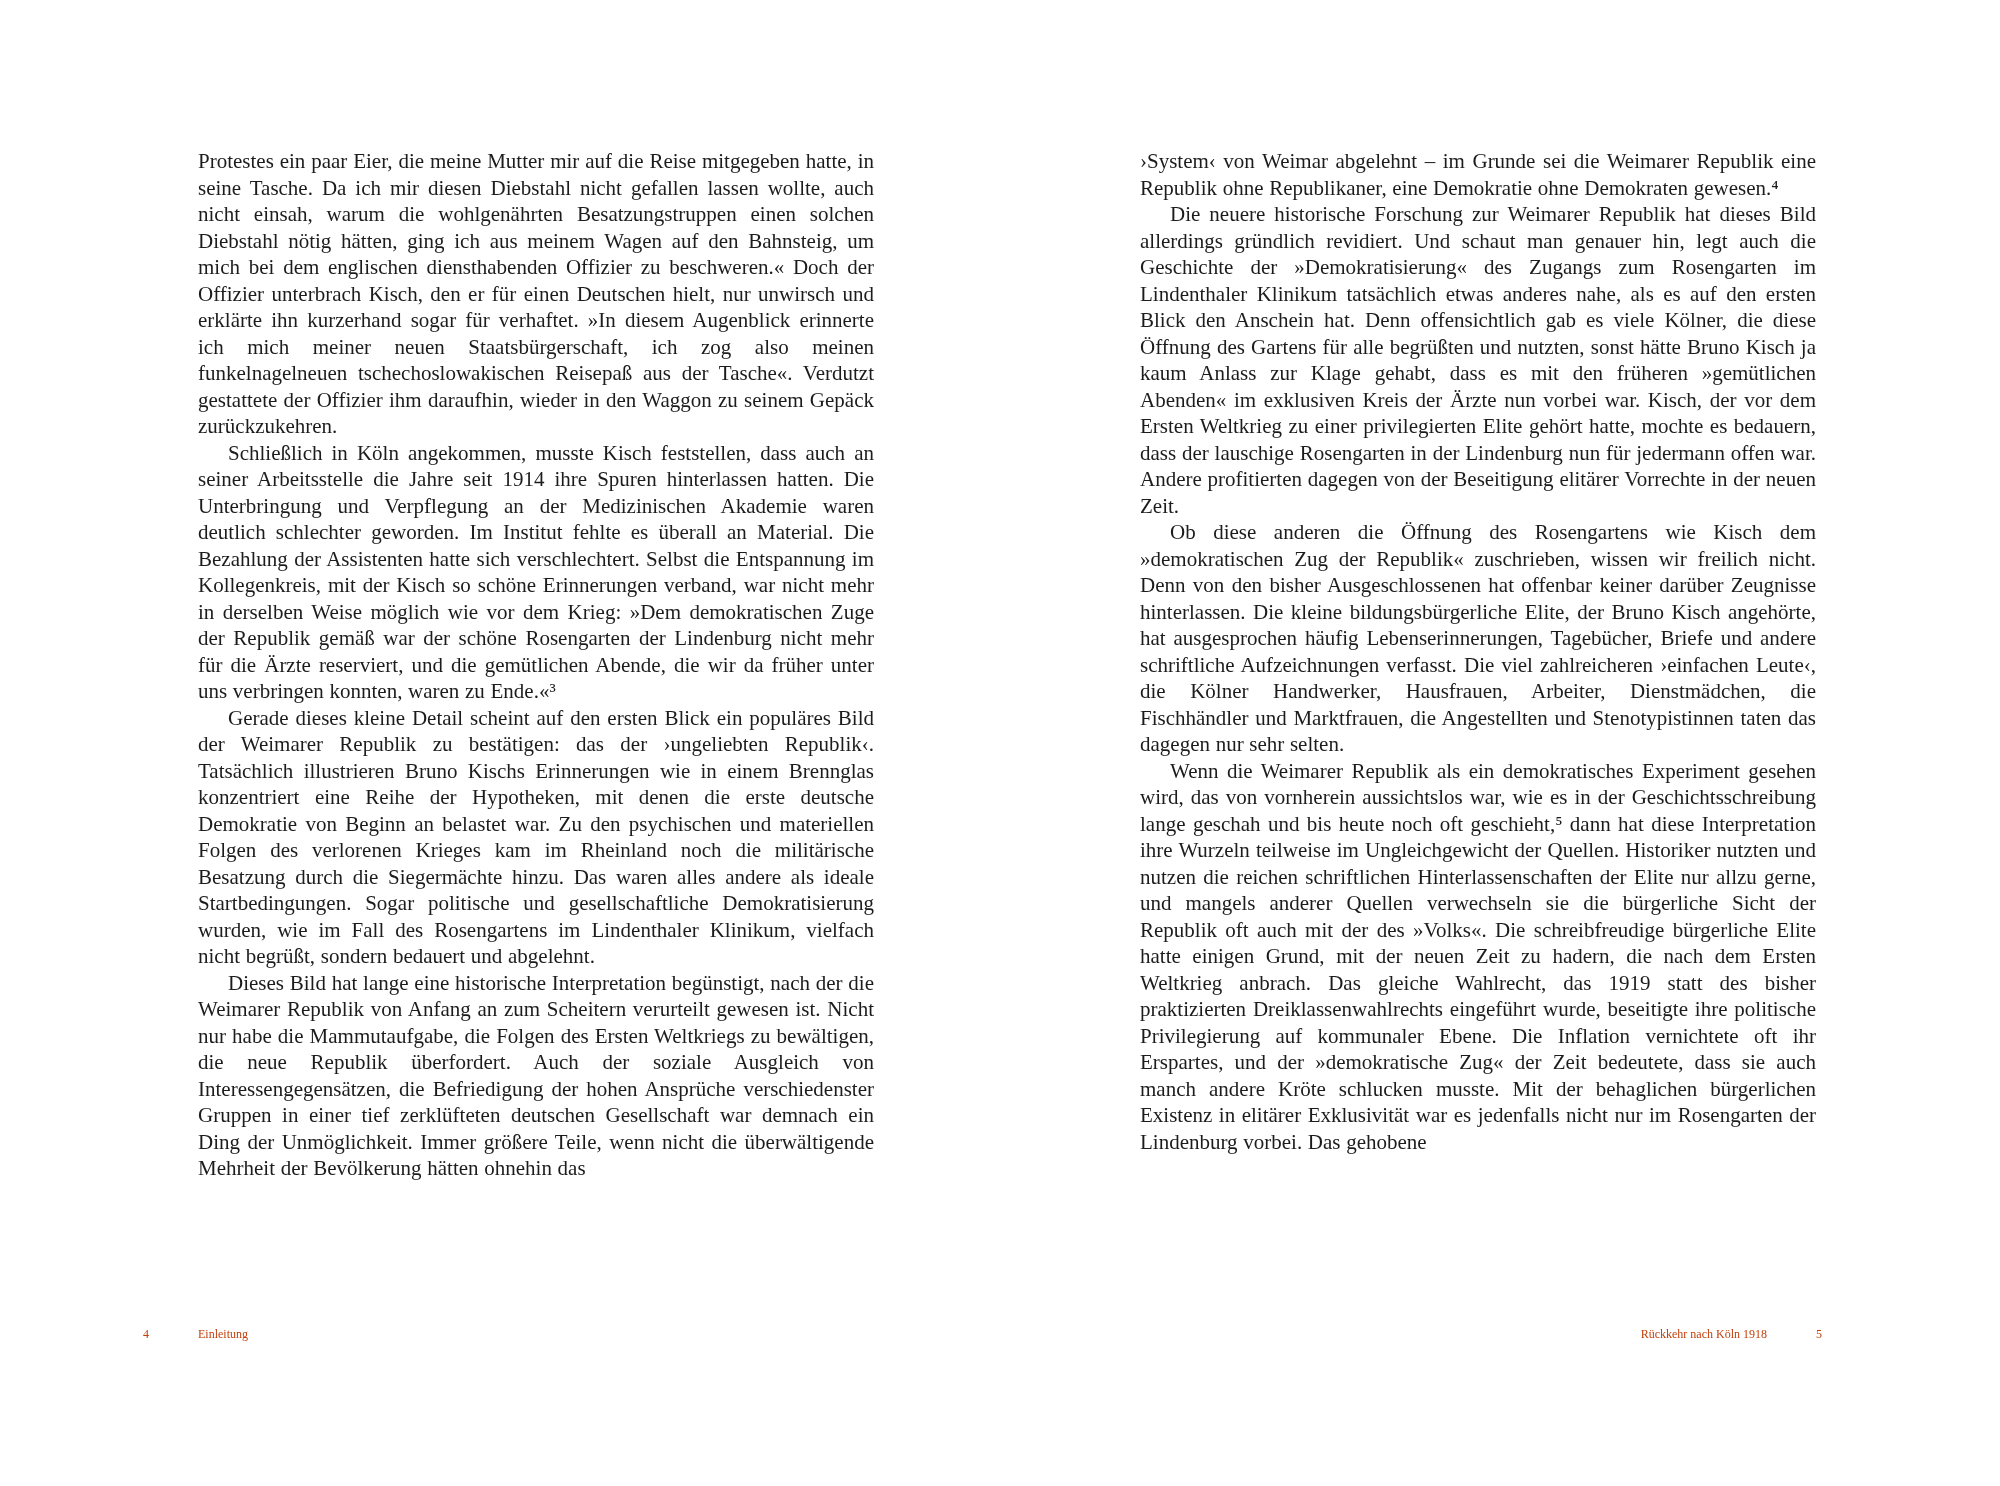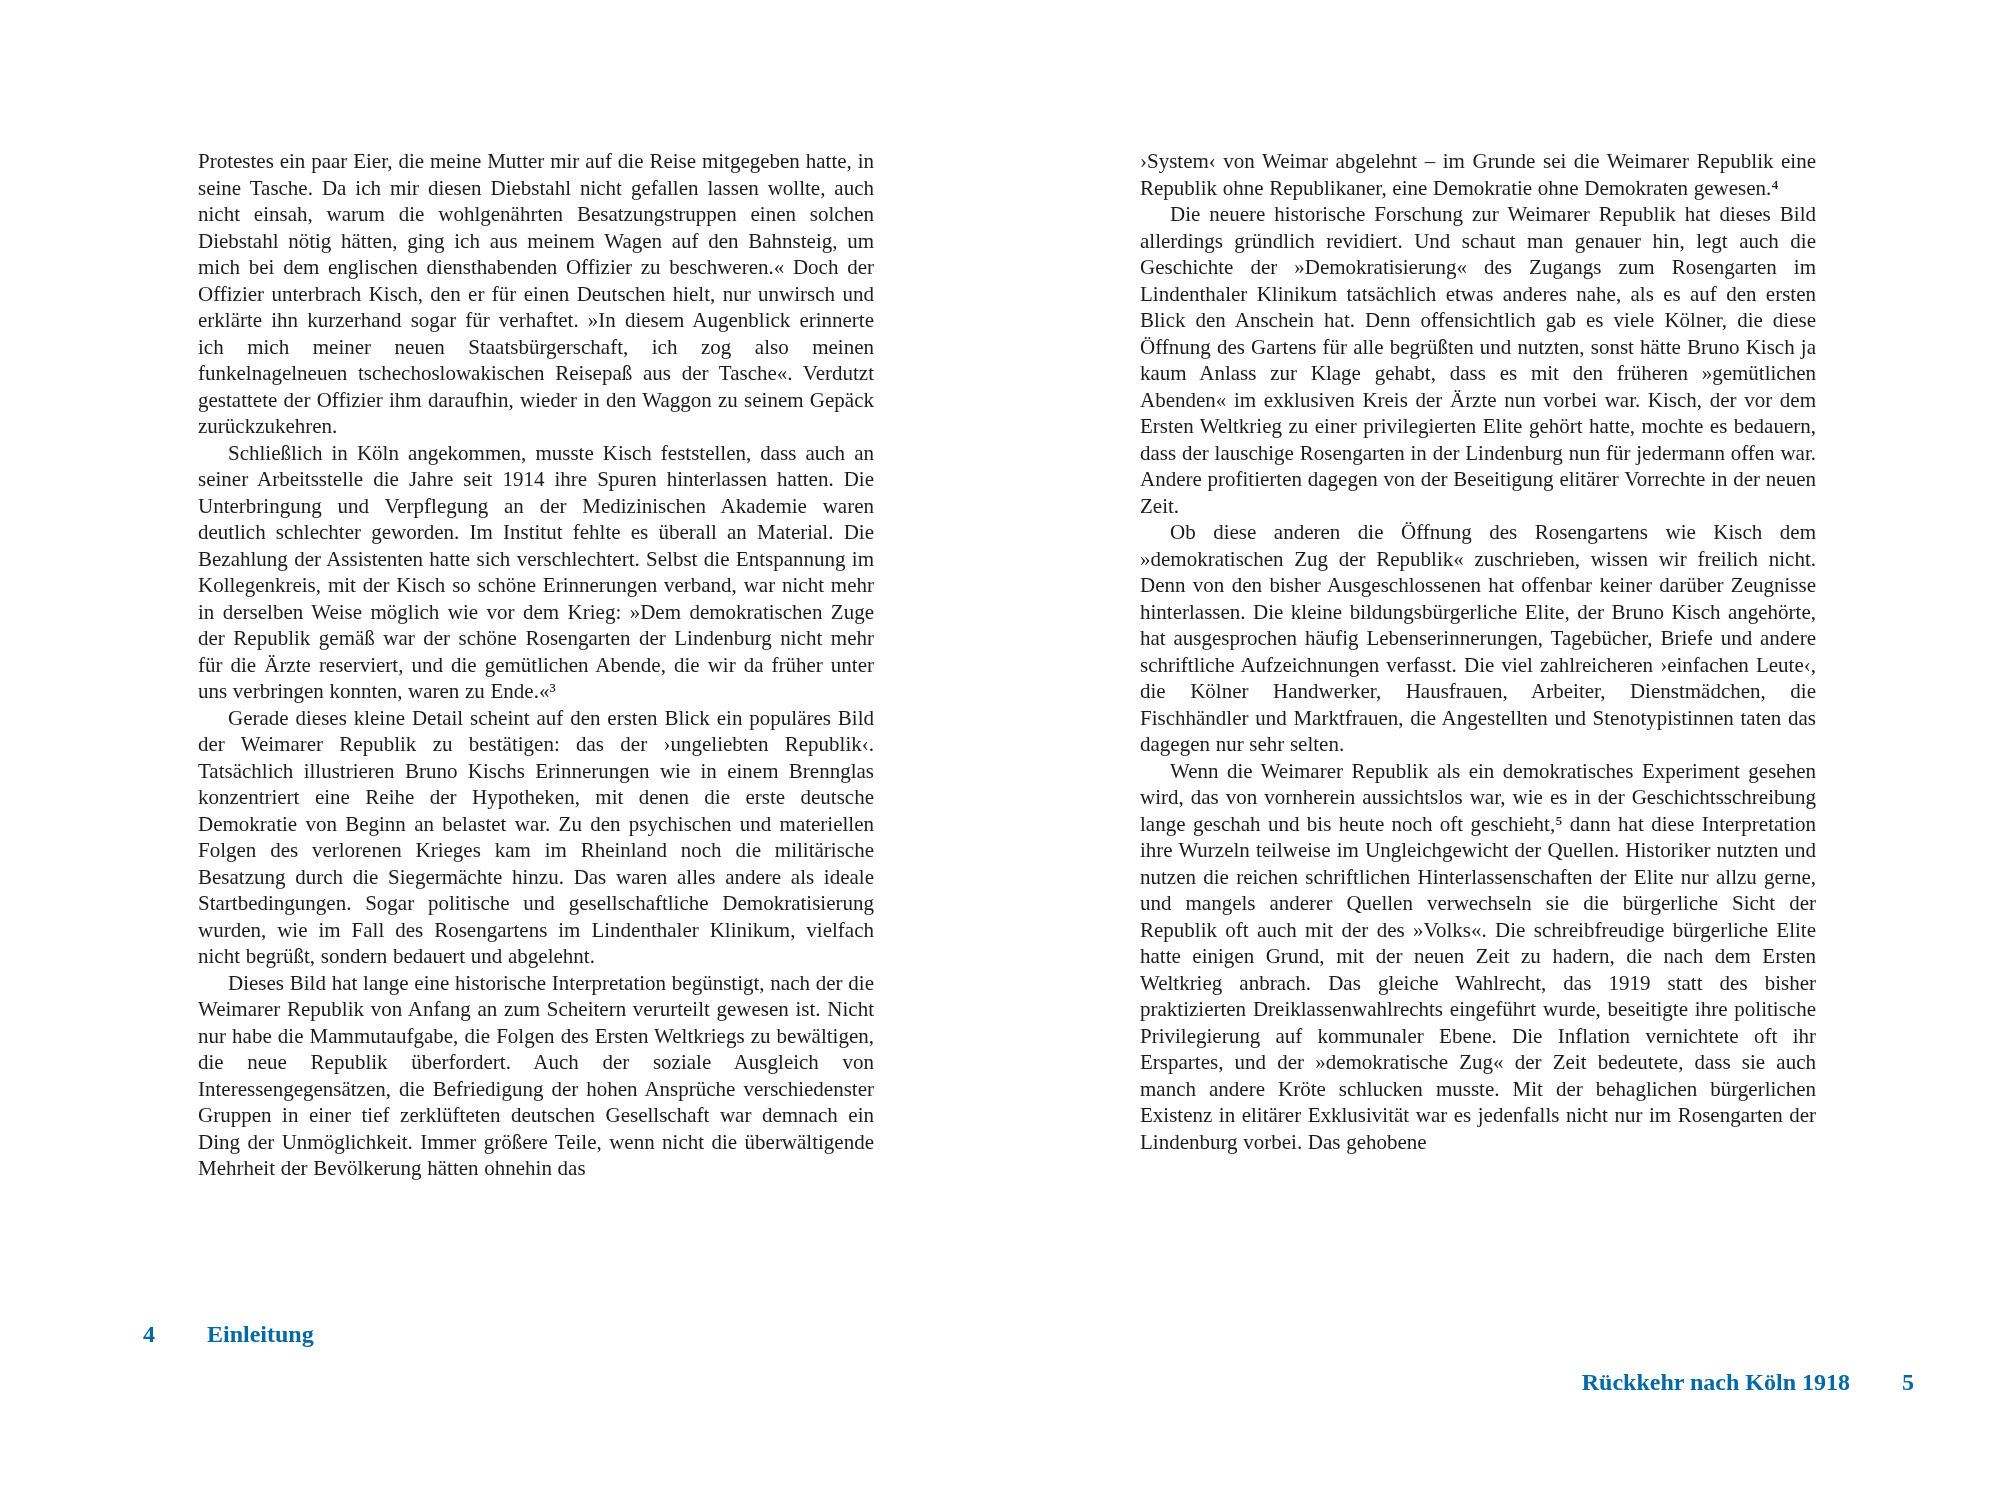--- a/index.html
+++ b/index.html
@@ -34,36 +34,34 @@
     line-height: 26.5px;
     text-align: justify;
     hyphens: auto;
     -webkit-hyphens: auto;
     word-spacing: 0.02em;
   }
   .para.indent { text-indent: 30px; }
   .footer {
     position: absolute;
     top: 1322px;
-    font-size: 24px;
+    font-size: 12px;
     line-height: 24px;
-    color: #0369a1;
+    color: #c2410c;
     white-space: nowrap;
-    font-weight: bold;
   }
   .footer.left {
     left: 143px;
     width: 731px;
     text-align: left;
   }
   .footer.right {
-    left: 1184px;
+    left: 1092px;
     width: 730px;
     text-align: right;
-    margin-top: 48px;
   }
   .footer.left .running-head { margin-left: 46px; }
   .footer.right .page-num    { margin-left: 46px; }
 </style>
 </head>
 <body>
 
 <div class="spread">
 
   <div class="text-block left" lang="de">

